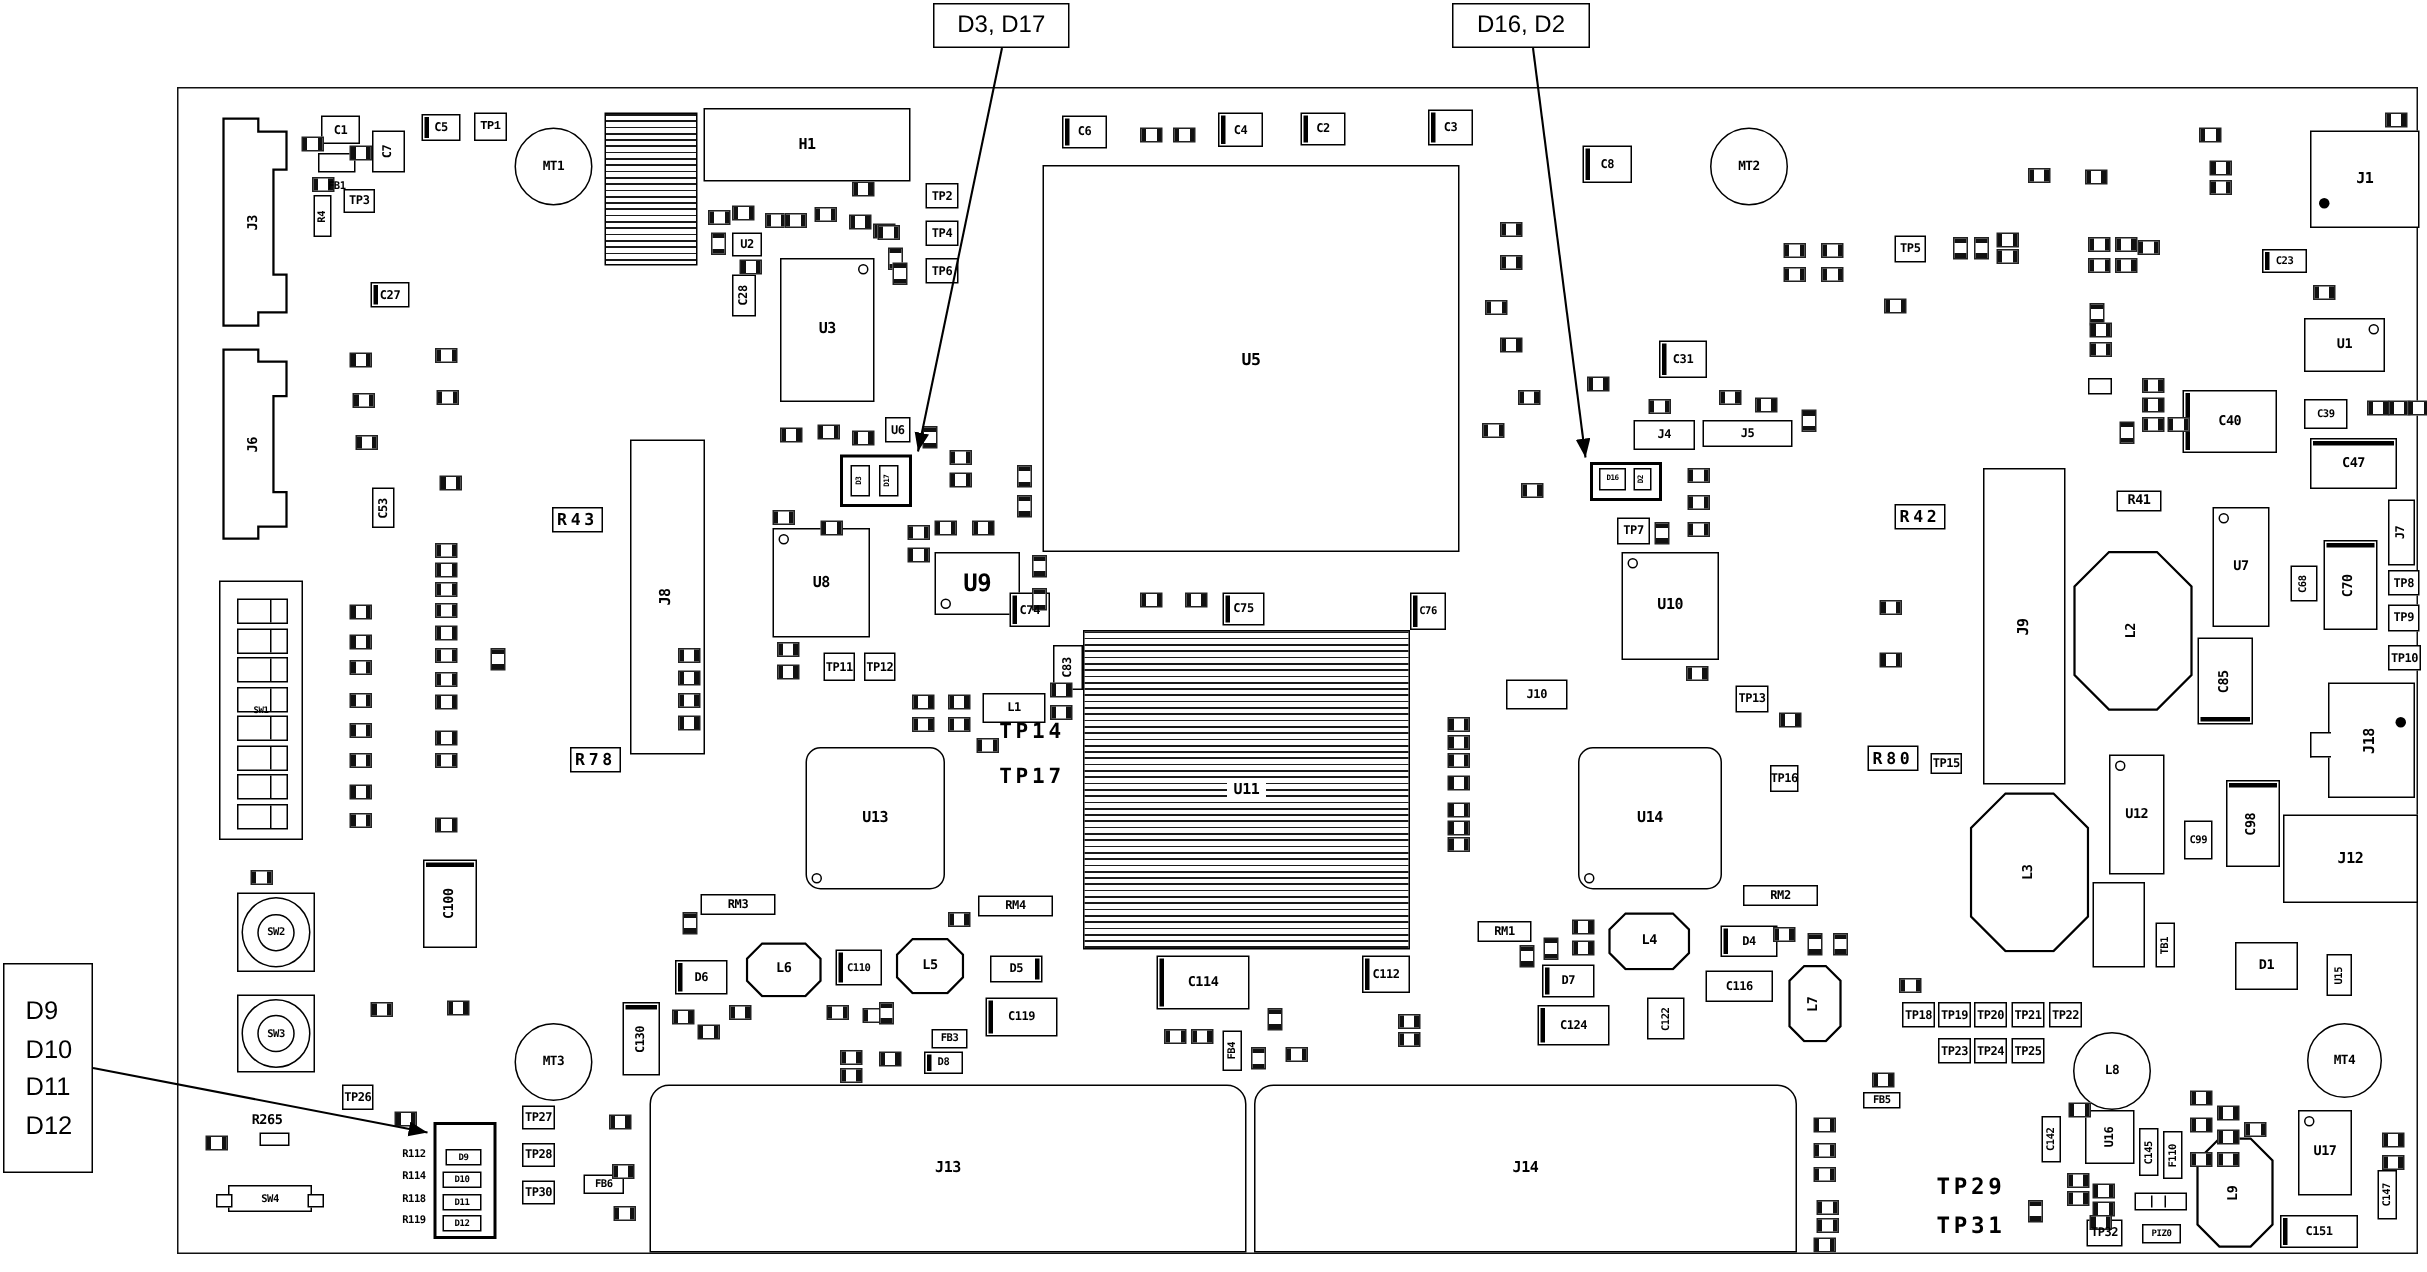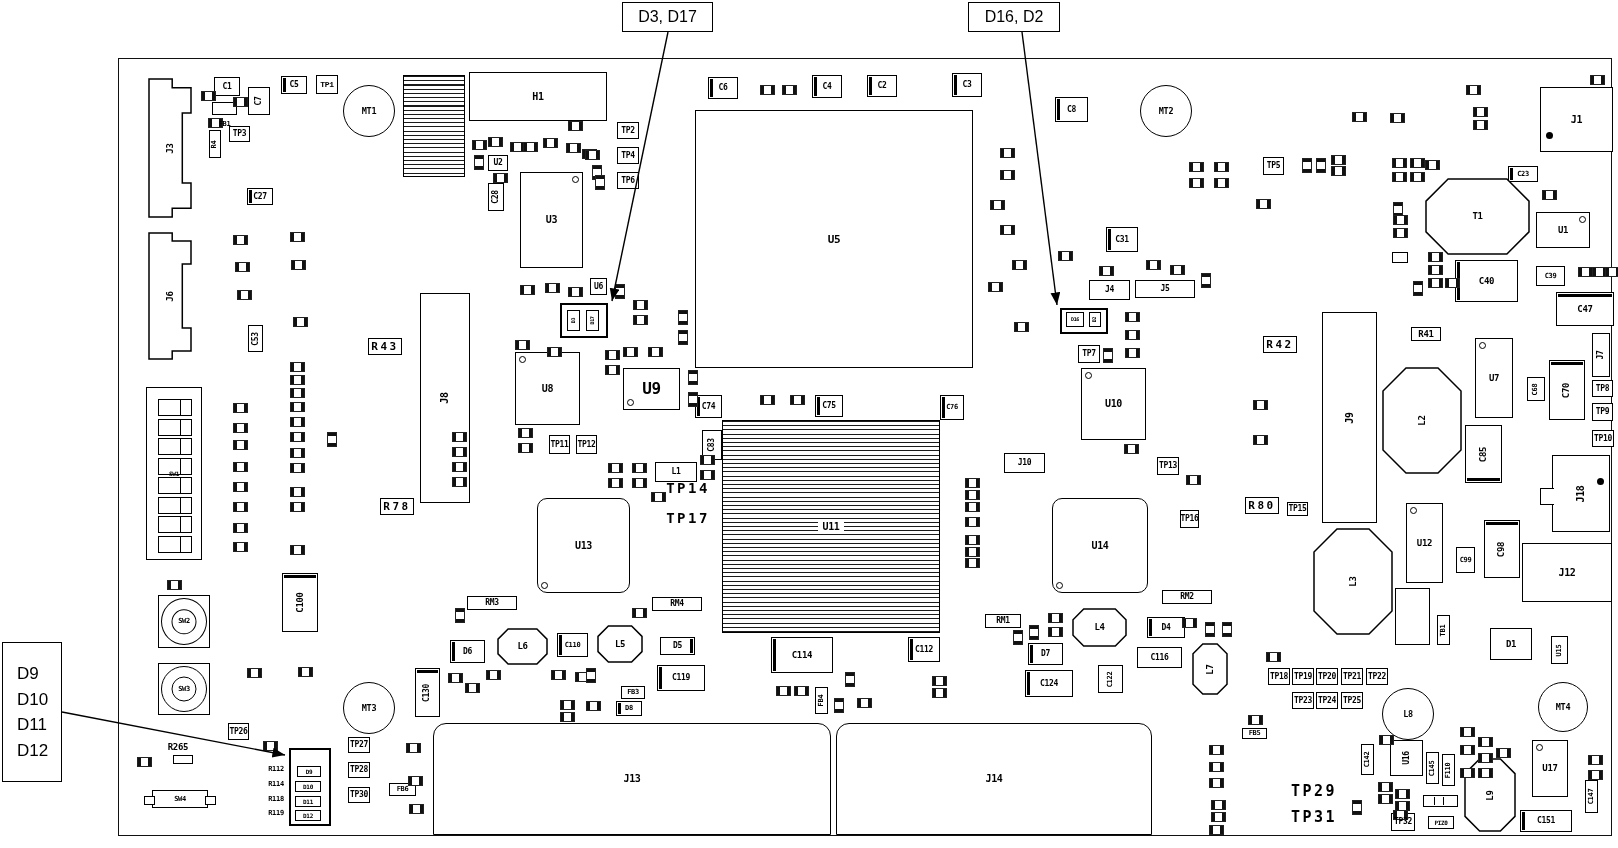--- a/index.html
+++ b/index.html
@@ -143,21 +143,21 @@
     </div>
     <div class="cmp t-jconn" style="left: 148px; top: 232px; width: 44px; height: 128px;">
       <svg width="44" height="128" style="position: absolute; left: 0px; top: 0px;">
         <polygon points="1.0,1.0 24.2,1.0 24.2,9.0 43.0,9.0 43.0,32.0 34.3,32.0 34.3,96.0 43.0,96.0 43.0,119.0 24.2,119.0 24.2,127.0 1.0,127.0" fill="#fff" stroke="#000" stroke-width="1.5"></polygon>
       </svg>
       <span class="lb v" style="font-size: 9px;">J6</span>
     </div>
     <div class="cmp t-conn" style="left: 433px; top: 723px; width: 398px; height: 112px;">
       <span class="lb" style="font-size: 10px;">J13</span>
     </div>
-    <div class="cmp t-conn" style="left: 836px; top: 723px; width: 316px; height: 112px;">
+    <div class="cmp t-conn" style="left: 836px; top: 723px; width: 362px; height: 112px;">
       <span class="lb" style="font-size: 10px;">J14</span>
     </div>
     <div class="cmp t-box" style="left: 1089px; top: 280px; width: 41px; height: 20px;">
       <span class="lb" style="font-size: 8px;">J4</span>
     </div>
     <div class="cmp t-box" style="left: 1135px; top: 280px; width: 60px; height: 18px;">
       <span class="lb" style="font-size: 8px;">J5</span>
     </div>
     <div class="cmp t-box" style="left: 1004px; top: 453px; width: 41px; height: 20px;">
       <span class="lb" style="font-size: 8px;">J10</span>
@@ -180,21 +180,21 @@
     </div>
     <div class="cmp t-box" style="left: 590px; top: 278px; width: 17px; height: 17px;">
       <span class="lb" style="font-size: 8px;">U6</span>
     </div>
     <div class="cmp t-box" style="left: 655px; top: 462px; width: 42px; height: 20px;">
       <span class="lb" style="font-size: 8px;">L1</span>
     </div>
     <div class="cmp t-ic bar-l" style="left: 1455px; top: 260px; width: 63px; height: 42px;">
       <span class="lb" style="font-size: 9px;">C40</span>
     </div>
-    <div class="cmp t-ic bar-t" style="left: 1540px; top: 292px; width: 58px; height: 34px; margin-left: 16px;">
+    <div class="cmp t-ic bar-t" style="left: 1540px; top: 292px; width: 58px; height: 34px;">
       <span class="lb" style="font-size: 9px;">C47</span>
     </div>
     <div class="cmp t-ic bar-t" style="left: 1549px; top: 360px; width: 36px; height: 60px;">
       <span class="lb v" style="font-size: 9px;">C70</span>
     </div>
     <div class="cmp t-ic bar-b" style="left: 1465px; top: 425px; width: 37px; height: 58px;">
       <span class="lb v" style="font-size: 9px;">C85</span>
     </div>
     <div class="cmp t-ic bar-t" style="left: 1484px; top: 520px; width: 36px; height: 58px;">
       <span class="lb v" style="font-size: 9px;">C98</span>
@@ -210,21 +210,21 @@
     </div>
     <div class="cmp t-box bar-t" style="left: 415px; top: 668px; width: 25px; height: 49px;">
       <span class="lb v" style="font-size: 8px;">C130</span>
     </div>
     <div class="cmp t-box bar-l" style="left: 1520px; top: 810px; width: 52px; height: 22px;">
       <span class="lb" style="font-size: 8px;">C151</span>
     </div>
     <div class="cmp t-box bar-l" style="left: 940px; top: 395px; width: 24px; height: 25px;">
       <span class="lb" style="font-size: 7px;">C76</span>
     </div>
-    <div class="cmp t-box bar-l" style="left: 695px; top: 395px; width: 27px; height: 23px;">
+    <div class="cmp t-box bar-l" style="left: 673px; top: 395px; width: 27px; height: 23px;">
       <span class="lb" style="font-size: 8px;">C74</span>
     </div>
     <div class="cmp t-box bar-l" style="left: 815px; top: 395px; width: 28px; height: 22px;">
       <span class="lb" style="font-size: 8px;">C75</span>
     </div>
     <div class="cmp t-box" style="left: 702px; top: 430px; width: 20px; height: 30px;">
       <span class="lb v" style="font-size: 8px;">C83</span>
     </div>
     <div class="cmp t-box bar-l" style="left: 1106px; top: 227px; width: 32px; height: 25px;">
       <span class="lb" style="font-size: 8px;">C31</span>
@@ -508,26 +508,20 @@
       <span class="lb" style="font-size: 8.5px;">MT2</span>
     </div>
     <div class="cmp t-circ" style="left: 343px; top: 682px; width: 52px; height: 52px;">
       <span class="lb" style="font-size: 8.5px;">MT3</span>
     </div>
     <div class="cmp t-circ" style="left: 1538px; top: 682px; width: 50px; height: 50px;">
       <span class="lb" style="font-size: 8.5px;">MT4</span>
     </div>
     <div class="cmp t-circ" style="left: 1382px; top: 688px; width: 52px; height: 52px;">
       <span class="lb" style="font-size: 8.5px;">L8</span>
-    </div>
-    <div class="cmp t-oct" style="left: 1425px; top: 178px; width: 105px; height: 77px;">
-      <svg width="105" height="77" style="position: absolute; left: 0px; top: 0px;">
-        <polygon points="23.099999999999998,1 81.9,1 104,23.099999999999998 104,53.900000000000006 81.9,76 23.099999999999998,76 1,53.900000000000006 1,23.099999999999998" fill="#fff" stroke="#000" stroke-width="1.5"></polygon>
-      </svg>
-      <span class="lb" style="font-size: 9px;">T1</span>
     </div>
     <div class="cmp t-oct" style="left: 1382px; top: 367px; width: 80px; height: 107px;">
       <svg width="80" height="107" style="position: absolute; left: 0px; top: 0px;">
         <polygon points="24,1 56,1 79,24 79,83 56,106 24,106 1,83 1,24" fill="#fff" stroke="#000" stroke-width="1.5"></polygon>
       </svg>
       <span class="lb v" style="font-size: 9px;">L2</span>
     </div>
     <div class="cmp t-oct" style="left: 1313px; top: 528px; width: 80px; height: 107px;">
       <svg width="80" height="107" style="position: absolute; left: 0px; top: 0px;">
         <polygon points="24,1 56,1 79,24 79,83 56,106 24,106 1,83 1,24" fill="#fff" stroke="#000" stroke-width="1.5"></polygon>

